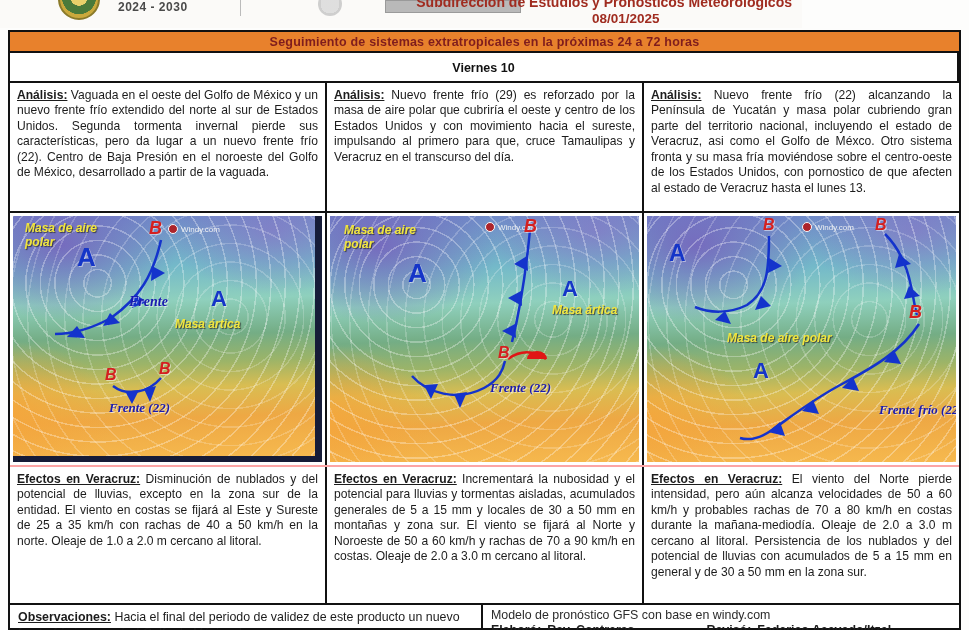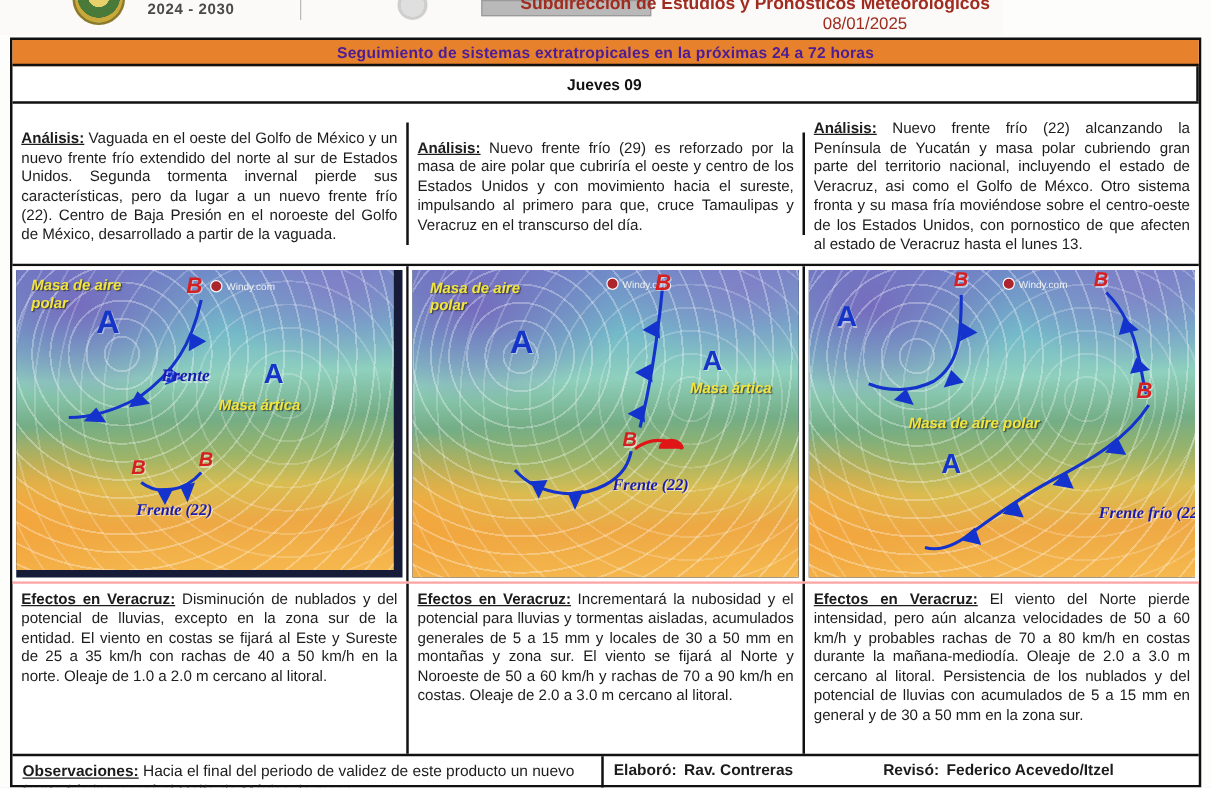--- a/index.html
+++ b/index.html
@@ -13,34 +13,34 @@
     background:radial-gradient(circle at 50% 45%, #e8d06a 0 30%, #4a7a3a 31% 60%, #caa93c 61% 75%, #2f5a2a 76% 100%);
     border:2px solid #8a7a2a; }
   .term { position:absolute; left:118px; top:0px; font-size:12px; font-weight:bold; color:#4a4a4a; letter-spacing:.5px; }
   .hdr-divider { position:absolute; left:240px; top:-6px; width:1px; height:22px; background:#bbb; }
   .faint-icon { position:absolute; left:318px; top:-8px; width:24px; height:24px; border-radius:50%;
     background:radial-gradient(circle, #d8d8d8 0 55%, #c4c4c4 56% 100%); opacity:.8; }
   .graybar { position:absolute; left:385px; top:0; width:136px; height:13px; background:#b9b9b9;
     border:1px solid #9a9a9a; }
   .subdir { position:absolute; right:10px; top:-7px; width:560px; text-align:right;
     color:#a02c20; font-weight:bold; font-size:14px; line-height:1.3; }
-  .hdate { position:absolute; right:10px; top:11px; width:200px; text-align:center;
-    color:#a02c20; font-weight:normal; font-size:13.5px; }
+  .hdate { position:absolute; right:10px; top:11px; width:200px; text-align:left;
+    color:#a02c20; font-weight:bold; font-size:13.5px; }
 
   
   .tbl { position:absolute; left:8px; top:30px; width:953px; height:600px;
     border:2px solid #111; background:#fff; }
-  .banner { height:21px; background:#e8812c; border-bottom:2px solid #111; color:#4c1d95;
+  .banner { height:21px; background:#e8812c; border-bottom:2px solid #111; color:#7f1d1d;
     font-weight:bold; font-size:12.5px; text-align:center; line-height:20px; letter-spacing:.2px; }
   .dayrow { display:flex; height:30px; border-bottom:2px solid #111; }
   .dayrow .cell { flex:1; text-align:center; font-weight:bold; font-size:12.5px; line-height:30px; color:#111; }
   .row { display:flex; }
   .cell { border-right:2px solid #111; }
   .cell:last-child { border-right:none; }
-  .arow { height:130px; border-bottom:2px solid #111;align-items:center; }
+  .arow { height:130px; border-bottom:2px solid #111; }
   .mrow { height:254px; border-bottom:2px solid #fca5a5; }
   .erow { height:138px; border-bottom:2px solid #111; }
   .tcell { flex:1; padding:5px 7px 0 7px; font-size:12.1px; line-height:1.28; color:#1c1c1c;
     text-align:justify; overflow:hidden; }
   .lbl { font-weight:bold; text-decoration:underline; }
 
   
   .mcell { flex:1; position:relative; background:#fff; padding:3px; }
   .mapframe { position:relative; width:100%; height:100%; background:#161c38; overflow:hidden; }
   .wmap { position:absolute; left:0; top:0; right:7px; bottom:6px; overflow:hidden;
@@ -90,21 +90,21 @@
     <div class="graybar"></div>
     <div class="subdir">Subdirección de Estudios y Pronósticos Meteorológicos</div>
     <div class="hdate">08/01/2025</div>
   </div>
 
   <div class="tbl">
 
     <div class="banner">Seguimiento de sistemas extratropicales en la próximas 24 a 72 horas</div>
 
     <div class="dayrow">
-      <div class="cell" style="border-right:2px solid #111">Jueves 09</div>
+      <div class="cell" style="border-right:2px solid #111">Viernes 10</div>
     </div>
 
     <div class="row arow">
       <div class="cell tcell">
         <span class="lbl">Análisis:</span>
         <span>Vaguada en el oeste del Golfo de México y un nuevo frente frío extendido del norte al sur de Estados Unidos. Segunda tormenta invernal pierde sus características, pero da lugar a un nuevo frente frío (22). Centro de Baja Presión en el noroeste del Golfo de México, desarrollado a partir de la vaguada.</span>
       </div>
       <div class="cell tcell">
         <span class="lbl">Análisis:</span>
         <span>Nuevo frente frío (29) es reforzado por la masa de aire polar que cubriría el oeste y centro de los Estados Unidos y con movimiento hacia el sureste, impulsando al primero para que, cruce Tamaulipas y Veracruz en el transcurso del día.</span>
@@ -223,20 +223,21 @@
         <span>El viento del Norte pierde intensidad, pero aún alcanza velocidades de 50 a 60 km/h y probables rachas de 70 a 80 km/h en costas durante la mañana-mediodía. Oleaje de 2.0 a 3.0 m cercano al litoral. Persistencia de los nublados y del potencial de lluvias con acumulados de 5 a 15 mm en general y de 30 a 50 mm en la zona sur.</span>
       </div>
     </div>
 
     <div class="frow">
       <div class="obs-cell">
         <span class="lbl">Observaciones:</span>
         <span>Hacia el final del periodo de validez de este producto un nuevo frente frío ingresará al Golfo de México, la masa</span>
       </div>
       <div class="cred-cell">
+        <div class="model-line">Modelo de pronóstico GFS con base en windy.com</div>
         <div class="cred-line">
           <span>Elaboró:</span>
           <span>Rav. Contreras</span>
           <span class="gap"></span>
           <span>Revisó:</span>
           <span>Federico Acevedo/Itzel</span>
         </div>
       </div>
     </div>
 

